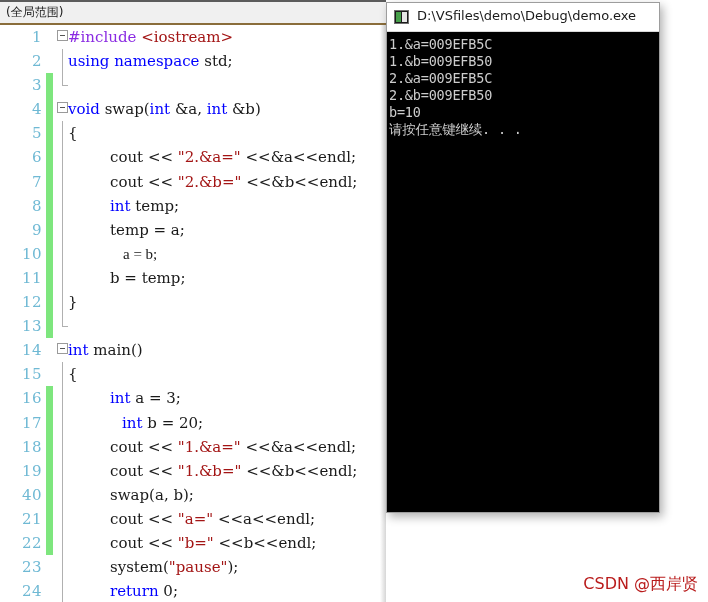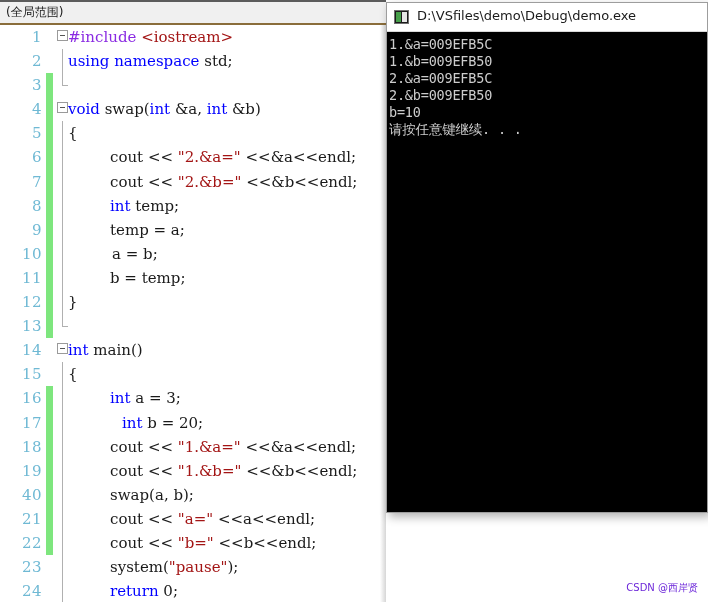--- a/index.html
+++ b/index.html
@@ -155,21 +155,21 @@
     width: 6px;
     height: 577px;
     background: linear-gradient(to left, #d6d6d6, #ffffff);
   }
 
   
   #console-window {
     position: absolute;
     left: 386px;
     top: 2px;
-    width: 322px;
+    width: 274px;
     height: 511px;
     background: #000000;
     border: 1px solid #9d9d9d;
     box-sizing: border-box;
     box-shadow: 3px 4px 9px rgba(0,0,0,0.30);
   }
   #console-titlebar {
     position: absolute;
     left: 0; top: 0;
     width: 100%;
@@ -227,22 +227,22 @@
     line-height: 17px;
     white-space: pre;
     letter-spacing: -0.2px;
   }
 
   
   #watermark {
     position: absolute;
     right: 10px;
     bottom: 7px;
-    font-size: 10px;
-    color: #6d28d9;
+    font-size: 16px;
+    color: #b91c1c;
     font-family: "DejaVu Sans", "Liberation Sans", sans-serif;
     white-space: nowrap;
   }
 </style>
 </head>
 <body>
 
 <div id="ide">
 
   <div id="scope-bar">
@@ -253,21 +253,21 @@
   <div id="editor">
       <div class="code-line"><span class="ln">1</span><span class="fold"></span><span class="src" style="left: 68px;"><span class="pp">#include </span><span class="str">&lt;iostream&gt;</span></span></div>
       <div class="code-line"><span class="ln">2</span><span class="guide"></span><span class="src" style="left: 68px;"><span class="kw">using namespace</span><span class="plain"> std;</span></span></div>
       <div class="code-line"><span class="ln">3</span><span class="chg"></span><span class="guide end endcap"></span><span class="src" style="left: 68px;"></span></div>
       <div class="code-line"><span class="ln">4</span><span class="chg"></span><span class="fold"></span><span class="src" style="left: 68px;"><span class="kw">void</span><span class="plain"> swap(</span><span class="kw">int</span><span class="plain"> &amp;a, </span><span class="kw">int</span><span class="plain"> &amp;b)</span></span></div>
       <div class="code-line"><span class="ln">5</span><span class="chg"></span><span class="guide"></span><span class="src" style="left: 68px;"><span class="plain">{</span></span></div>
       <div class="code-line"><span class="ln">6</span><span class="chg"></span><span class="guide"></span><span class="src" style="left: 110px;"><span class="plain">cout &lt;&lt; </span><span class="str">"2.&amp;a="</span><span class="plain"> &lt;&lt;&amp;a&lt;&lt;endl;</span></span></div>
       <div class="code-line"><span class="ln">7</span><span class="chg"></span><span class="guide"></span><span class="src" style="left: 110px;"><span class="plain">cout &lt;&lt; </span><span class="str">"2.&amp;b="</span><span class="plain"> &lt;&lt;&amp;b&lt;&lt;endl;</span></span></div>
       <div class="code-line"><span class="ln">8</span><span class="chg"></span><span class="guide"></span><span class="src" style="left: 110px;"><span class="kw">int</span><span class="plain"> temp;</span></span></div>
       <div class="code-line"><span class="ln">9</span><span class="chg"></span><span class="guide"></span><span class="src" style="left: 110px;"><span class="plain">temp = a;</span></span></div>
-      <div class="code-line"><span class="ln">10</span><span class="chg"></span><span class="guide"></span><span class="src" style="left: 112px;"><span class="plain">a = b;</span></span></div>
+      <div class="code-line"><span class="ln">10</span><span class="chg"></span><span class="guide"></span><span class="src" style="left: 123px; font-family: Liberation Serif, serif;"><span class="plain">a = b;</span></span></div>
       <div class="code-line"><span class="ln">11</span><span class="chg"></span><span class="guide"></span><span class="src" style="left: 110px;"><span class="plain">b = temp;</span></span></div>
       <div class="code-line"><span class="ln">12</span><span class="chg"></span><span class="guide"></span><span class="src" style="left: 68px;"><span class="plain">}</span></span></div>
       <div class="code-line"><span class="ln">13</span><span class="chg"></span><span class="guide end endcap"></span><span class="src" style="left: 68px;"></span></div>
       <div class="code-line"><span class="ln">14</span><span class="fold"></span><span class="src" style="left: 68px;"><span class="kw">int</span><span class="plain"> main()</span></span></div>
       <div class="code-line"><span class="ln">15</span><span class="guide"></span><span class="src" style="left: 68px;"><span class="plain">{</span></span></div>
       <div class="code-line"><span class="ln">16</span><span class="chg"></span><span class="guide"></span><span class="src" style="left: 110px;"><span class="kw">int</span><span class="plain"> a = 3;</span></span></div>
       <div class="code-line"><span class="ln">17</span><span class="chg"></span><span class="guide"></span><span class="src" style="left: 122px;"><span class="kw">int</span><span class="plain"> b = 20;</span></span></div>
       <div class="code-line"><span class="ln">18</span><span class="chg"></span><span class="guide"></span><span class="src" style="left: 110px;"><span class="plain">cout &lt;&lt; </span><span class="str">"1.&amp;a="</span><span class="plain"> &lt;&lt;&amp;a&lt;&lt;endl;</span></span></div>
       <div class="code-line"><span class="ln">19</span><span class="chg"></span><span class="guide"></span><span class="src" style="left: 110px;"><span class="plain">cout &lt;&lt; </span><span class="str">"1.&amp;b="</span><span class="plain"> &lt;&lt;&amp;b&lt;&lt;endl;</span></span></div>
       <div class="code-line"><span class="ln">40</span><span class="chg"></span><span class="guide"></span><span class="src" style="left: 110px;"><span class="plain">swap(a, b);</span></span></div>

